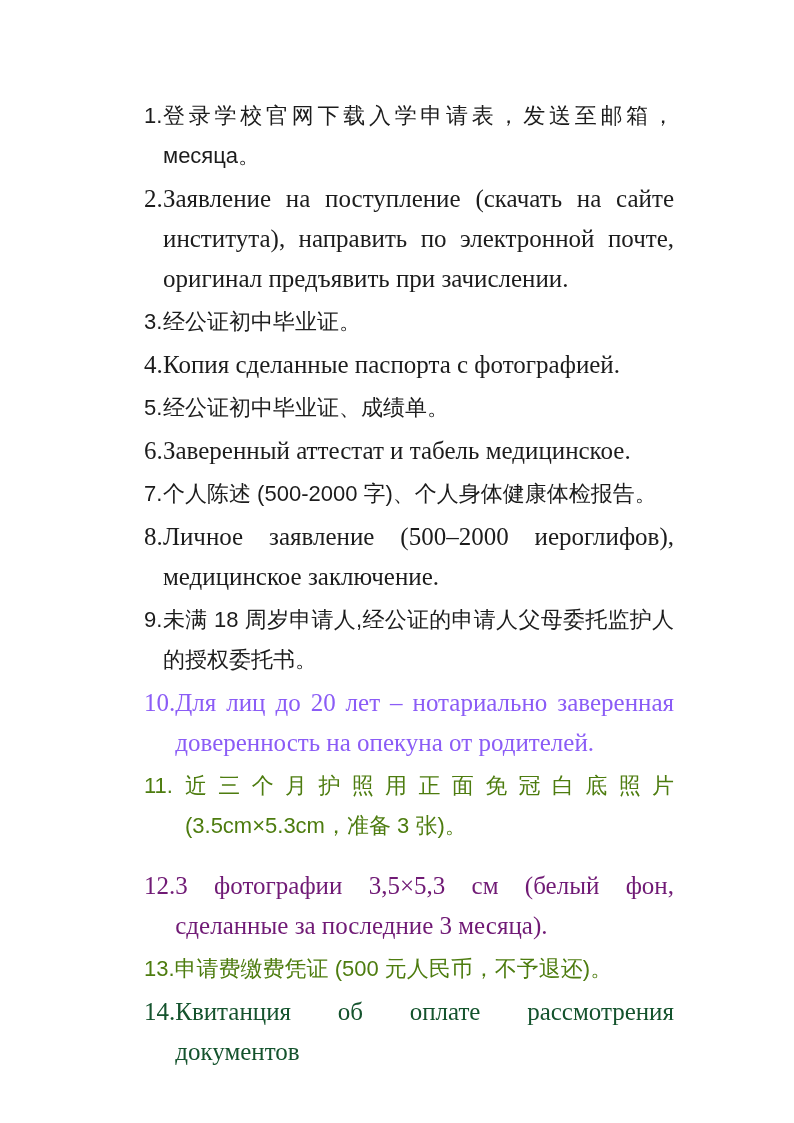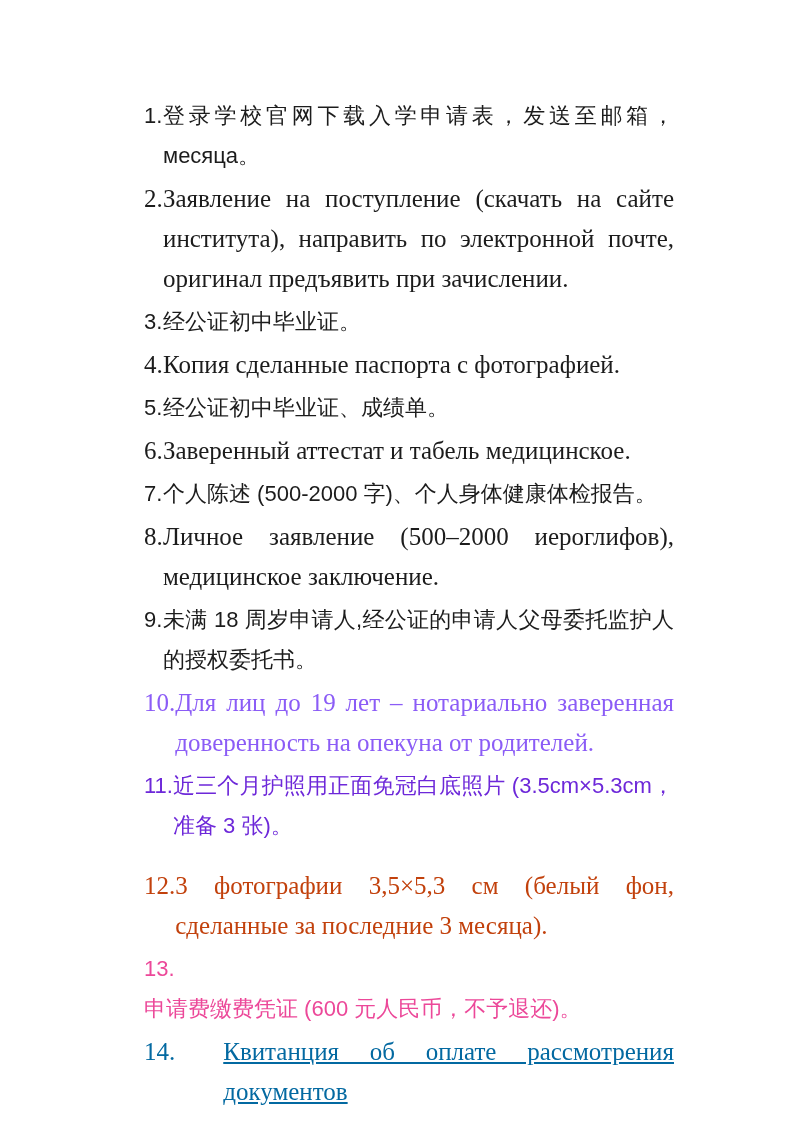--- a/index.html
+++ b/index.html
@@ -42,21 +42,20 @@
     min-width: 19px;
     white-space: nowrap;
   }
   .txt {
     flex: 1 1 auto;
     text-align: justify;
   }
   
   .item.justify-last .txt {
     text-align-last: justify;
-    text-decoration: underline;
   }
 </style>
 </head>
 <body>
 
 <div class="page">
   <div class="numbered-list">
   <div class="item zh" style="color: rgb(28, 28, 28);">
     <span class="num">1.</span>
     <div class="txt">登录学校官网下载入学申请表，发送至邮箱，месяца。</div>
@@ -97,36 +96,36 @@
     <div class="txt">Личное заявление (500–2000 иероглифов), медицинское заключение.</div>
   </div>
 
   <div class="item zh" style="color: rgb(28, 28, 28);">
     <span class="num">9.</span>
     <div class="txt">未满 18 周岁申请人,经公证的申请人父母委托监护人的授权委托书。</div>
   </div>
 
   <div class="item ru" style="color: #8b5cf6;">
     <span class="num">10.</span>
-    <div class="txt">Для лиц до 19 лет – нотариально заверенная доверенность на опекуна от родителей.</div>
+    <div class="txt">Для лиц до 20 лет – нотариально заверенная доверенность на опекуна от родителей.</div>
   </div>
 
-  <div class="item zh" style="color: #6d28d9;">
+  <div class="item zh" style="color: #4d7c0f; gap: 12px;">
     <span class="num">11.</span>
     <div class="txt">近三个月护照用正面免冠白底照片 (3.5cm×5.3cm，准备 3 张)。</div>
   </div>
 
-  <div class="item ru" style="color: #c2410c; margin-top: 20px;">
+  <div class="item ru" style="color: #701a75; margin-top: 20px;">
     <span class="num">12.</span>
     <div class="txt">3 фотографии 3,5×5,3 см (белый фон, сделанные за последние 3 месяца).</div>
   </div>
 
-  <div class="item zh" style="color: #ec4899; flex-direction: column;">
+  <div class="item zh" style="color: #4d7c0f;">
     <span class="num">13.</span>
-    <div class="txt">申请费缴费凭证 (600 元人民币，不予退还)。</div>
+    <div class="txt">申请费缴费凭证 (500 元人民币，不予退还)。</div>
   </div>
 
-  <div class="item ru justify-last" style="color: #0369a1; gap: 48px;">
+  <div class="item ru justify-last" style="color: #14532d;">
     <span class="num">14.</span>
     <div class="txt">Квитанция об оплате рассмотрения документов</div>
   </div>
 </div>
 </div>
 
 </body></html>

